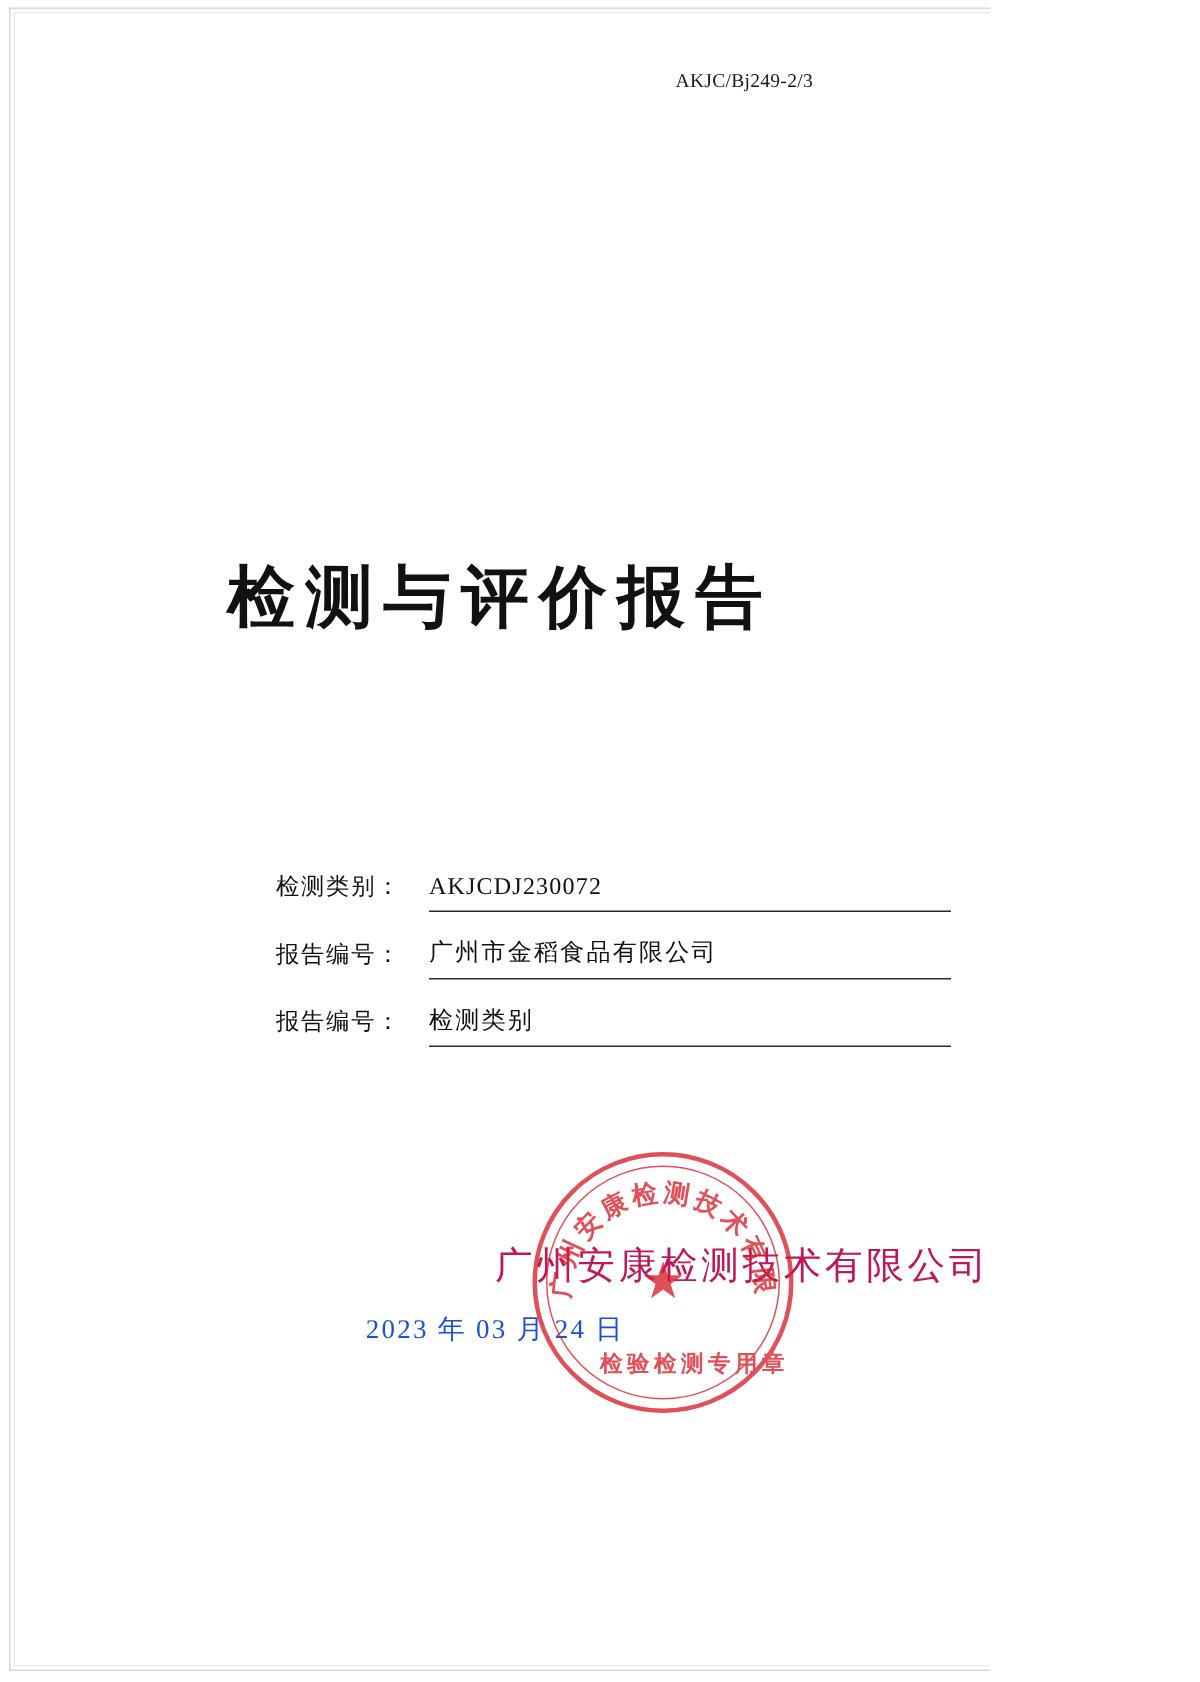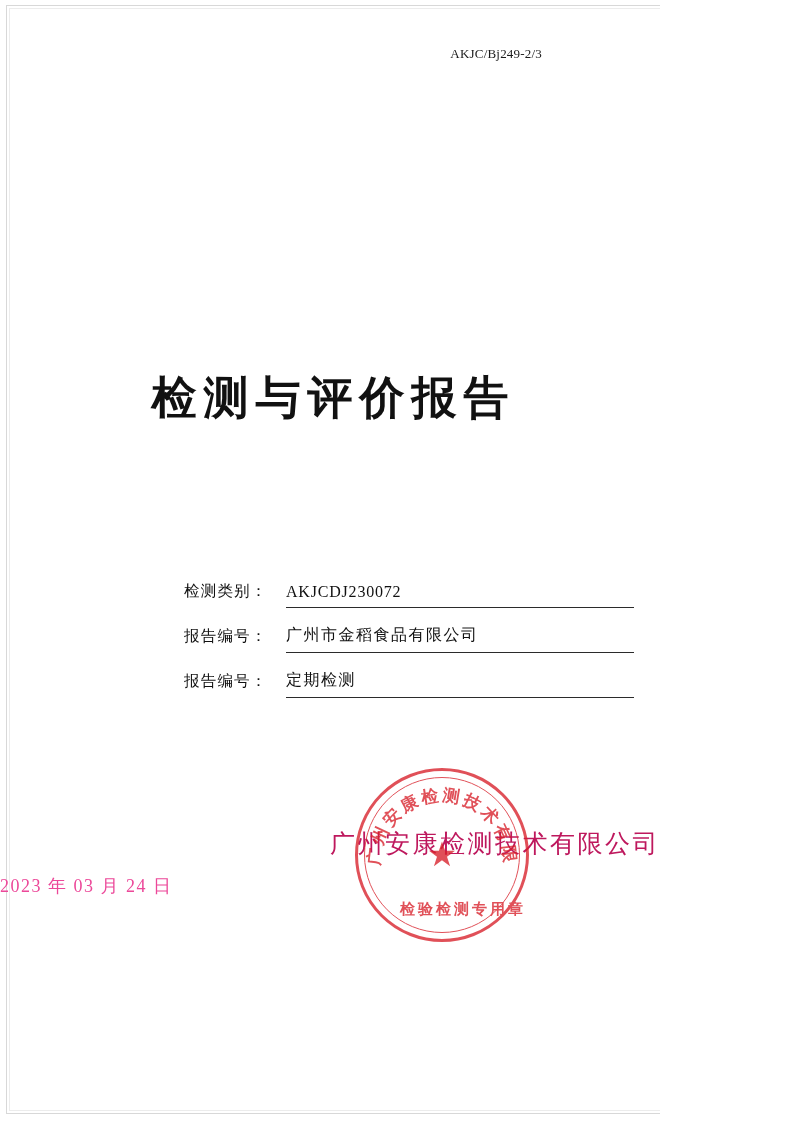--- a/index.html
+++ b/index.html
@@ -125,22 +125,23 @@
     font-size: 25px;
     color: #be185d;
     letter-spacing: 2.5px;
     text-indent: 2.5px;
   }
   .date-line {
     position: absolute;
     left: 0;
     right: 0;
     top: 874px;
+    text-align: center;
     font-size: 18px;
-    color: #ec4899;
+    color: #1d4ed8;
     letter-spacing: 1.5px;
   }
 
   
   .seal {
     position: absolute;
     border-radius: 50%;
     border: 3px solid #d8202a;
     opacity: 0.78;
     pointer-events: none;
@@ -246,21 +247,21 @@
       <div class="field-value">AKJCDJ230072</div>
     </div>
 
     <div class="field-row">
       <div class="field-label">报告编号：</div>
       <div class="field-value cjk">广州市金稻食品有限公司</div>
     </div>
 
     <div class="field-row">
       <div class="field-label">报告编号：</div>
-      <div class="field-value cjk">定期检测</div>
+      <div class="field-value cjk">检测类别</div>
     </div>
 
   </div>
 
   <div class="company-line">广州安康检测技术有限公司</div>
   <div class="date-line cjk">2023 年 03 月 24 日</div>
 
   <div class="seal seal-main">
     <div class="ring-inner"></div>
     <svg class="seal-arc" viewBox="0 0 168 168">

